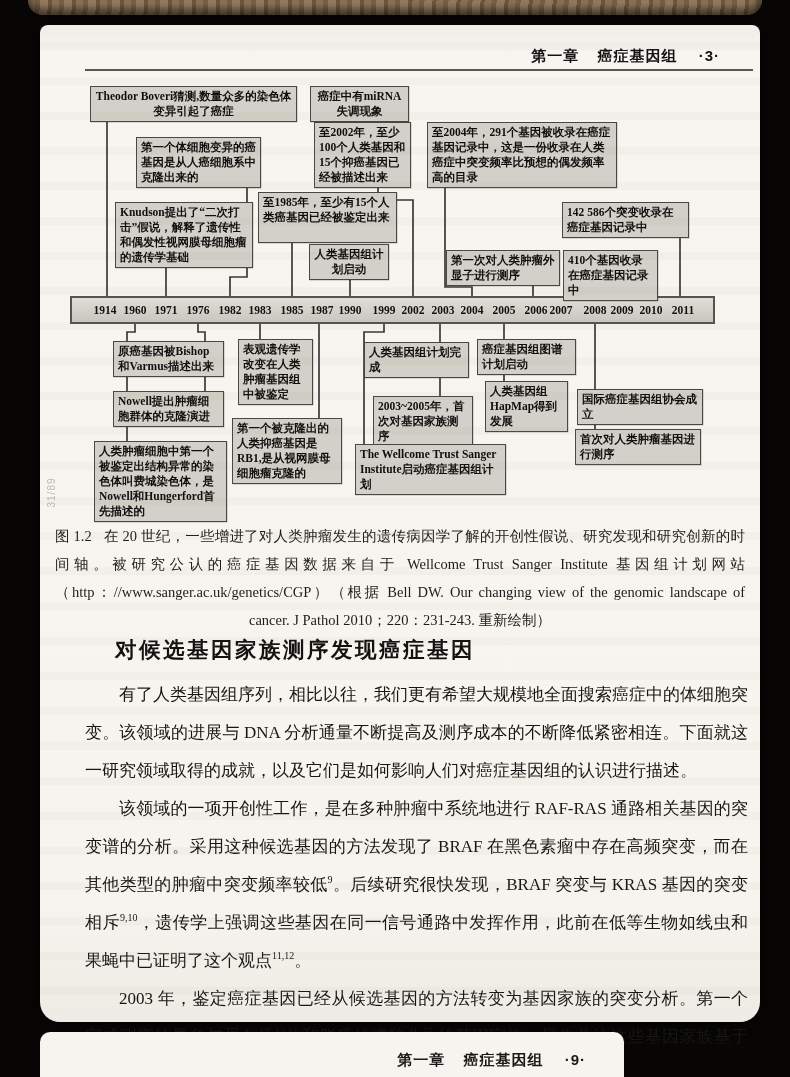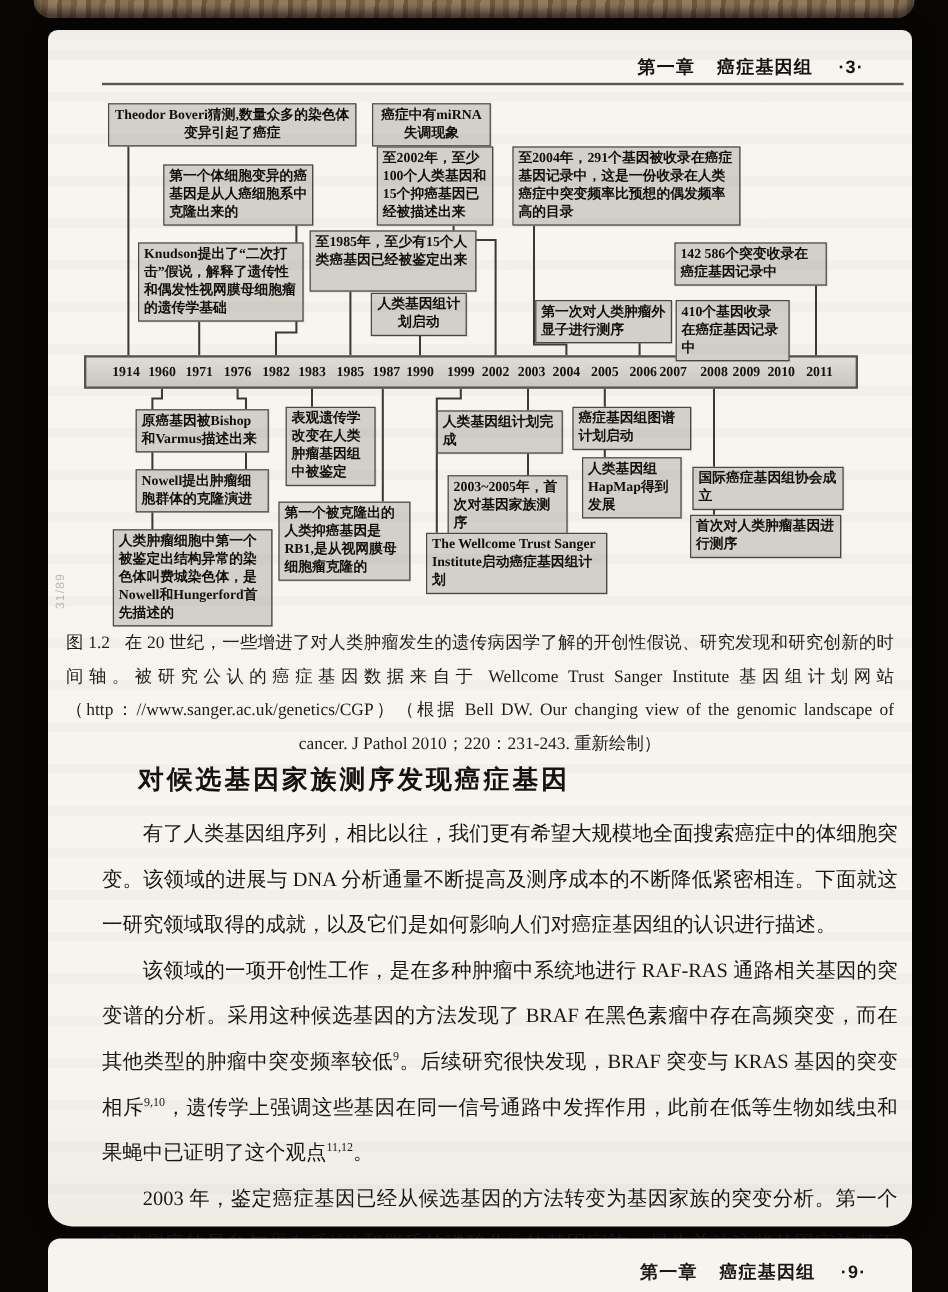--- a/index.html
+++ b/index.html
@@ -6,21 +6,21 @@
   .scene{position:relative;width:790px;height:1077px;background:#070605;overflow:hidden;
          font-family:"Liberation Serif","DejaVu Serif",serif;color:#1b1a18;}
   .wood{position:absolute;top:0;left:28px;width:734px;height:15px;border-radius:0 0 16px 16px;
         background:repeating-linear-gradient(93deg,#8d7458 0 7px,#7a6247 7px 12px,#977e61 12px 20px,#6f5940 20px 24px);
         box-shadow:inset 0 -6px 8px rgba(0,0,0,.55);}
   .page{position:absolute;left:40px;top:25px;width:720px;height:997px;
         background:linear-gradient(180deg,#f0ede7 0,#f7f5f0 3%,#f6f4ee 88%,#eeebe4 100%);
         border-radius:8px 8px 20px 20px;box-shadow:0 0 14px rgba(0,0,0,.6);}
   .page::after{content:"";position:absolute;inset:0;pointer-events:none;border-radius:inherit;
         background:repeating-linear-gradient(0deg,transparent 0 27px,rgba(105,95,82,.035) 27px 35px);}
-  .next-page{position:absolute;left:40px;top:1032px;width:720px;height:45px;
+  .next-page{position:absolute;left:40px;top:1032px;width:584px;height:45px;
         background:#f6f4ee;border-radius:10px 10px 0 0;}
   .hdr{position:absolute;top:22px;right:40px;font-size:15px;font-weight:bold;letter-spacing:1px;
        font-family:"Liberation Sans","DejaVu Sans",sans-serif;color:#141312;}
   .hdr .gap{margin-left:13px;} .hdr .gap2{margin-left:16px;}
   .rule{position:absolute;top:44px;left:45px;width:668px;height:2px;background:#5b564f;}
   .wm{position:absolute;left:-4px;top:462px;transform:rotate(-90deg);transform-origin:center;
       font-size:10px;color:rgba(150,144,136,.6);font-family:"Liberation Sans",sans-serif;letter-spacing:1px;}
   
   #diagram{position:absolute;left:15px;top:55px;width:690px;height:442px;}
   #connectors{position:absolute;left:0;top:0;width:690px;height:442px;}

